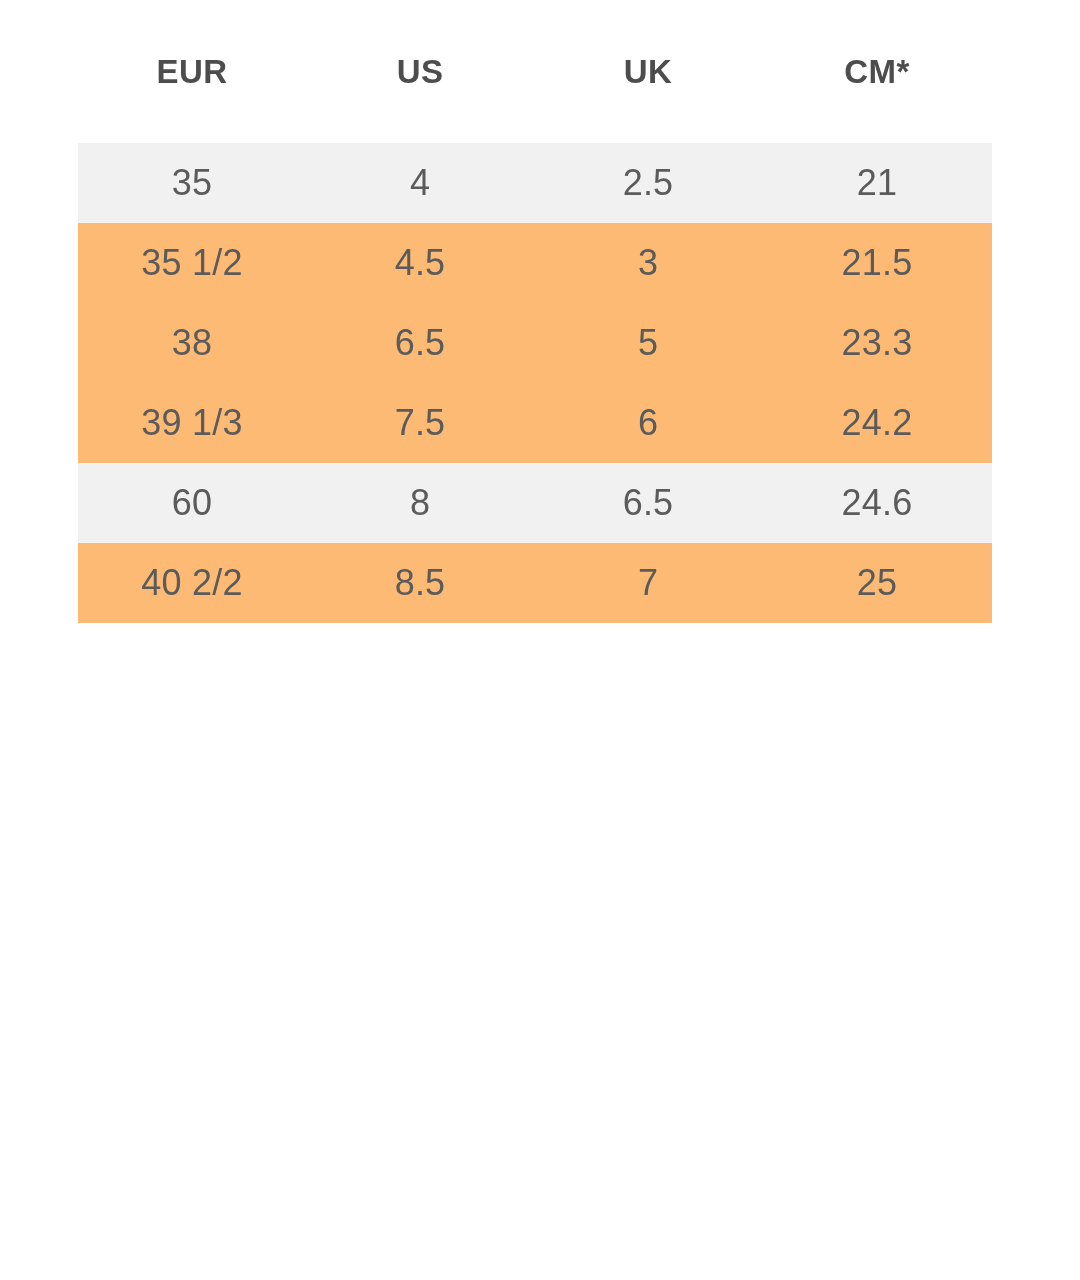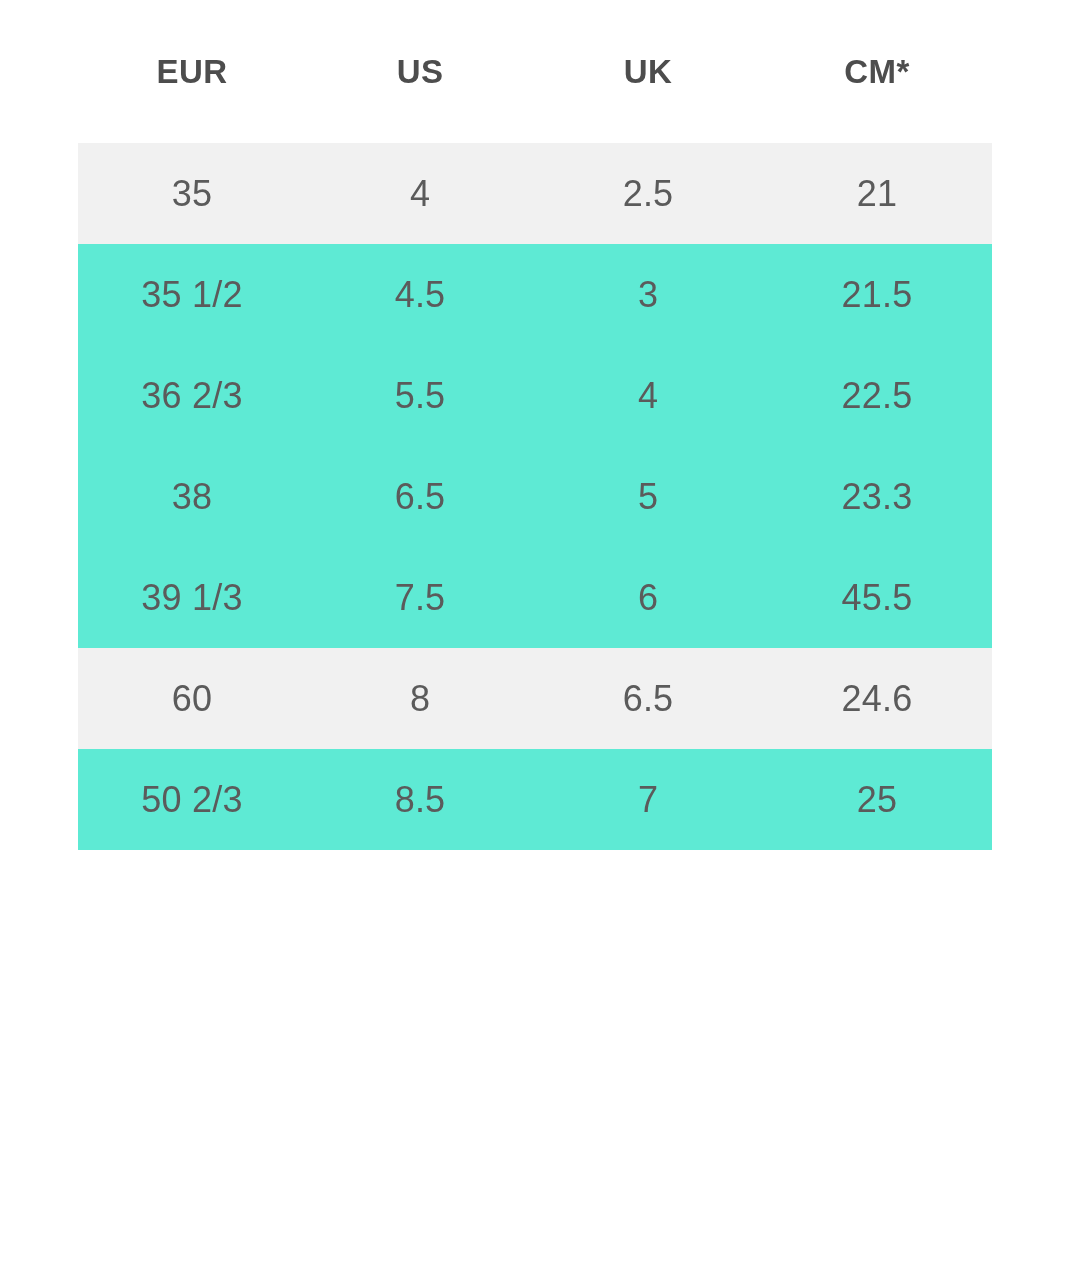--- a/index.html
+++ b/index.html
@@ -42,37 +42,37 @@
     vertical-align: middle;
     font-size: 33px;
     font-weight: bold;
     color: #4d4d4d;
     letter-spacing: 0.4px;
     background: #ffffff;
     line-height: 1;
   }
 
   tbody tr.data-row td {
-    height: 101px;
+    height: 80px;
     padding: 0;
     margin: 0;
     text-align: center;
     vertical-align: middle;
     font-size: 36px;
     font-weight: normal;
     color: #5b5b5b;
     line-height: 1;
     letter-spacing: 0.2px;
   }
 
   tbody tr.data-row.row-shaded td {
     background: #f1f1f1;
   }
   tbody tr.data-row.row-plain td {
-    background: #5eead4;
+    background: #fdba74;
   }
 </style>
 </head>
 <body>
 
 <div class="size-table-wrap">
   <table class="size-table">
     <colgroup>
       <col class="col-eur">
       <col class="col-us">
@@ -94,44 +94,38 @@
         <td>2.5</td>
         <td>21</td>
       </tr>
       <tr class="data-row row-plain">
         <td>35 1/2</td>
         <td>4.5</td>
         <td>3</td>
         <td>21.5</td>
       </tr>
       <tr class="data-row row-plain">
-        <td>36 2/3</td>
-        <td>5.5</td>
-        <td>4</td>
-        <td>22.5</td>
-      </tr>
-      <tr class="data-row row-plain">
         <td>38</td>
         <td>6.5</td>
         <td>5</td>
         <td>23.3</td>
       </tr>
       <tr class="data-row row-plain">
         <td>39 1/3</td>
         <td>7.5</td>
         <td>6</td>
-        <td>45.5</td>
+        <td>24.2</td>
       </tr>
       <tr class="data-row row-shaded">
         <td>60</td>
         <td>8</td>
         <td>6.5</td>
         <td>24.6</td>
       </tr>
       <tr class="data-row row-plain">
-        <td>50 2/3</td>
+        <td>40 2/2</td>
         <td>8.5</td>
         <td>7</td>
         <td>25</td>
       </tr>
     </tbody>
   </table>
 </div>
 
 </body></html>

